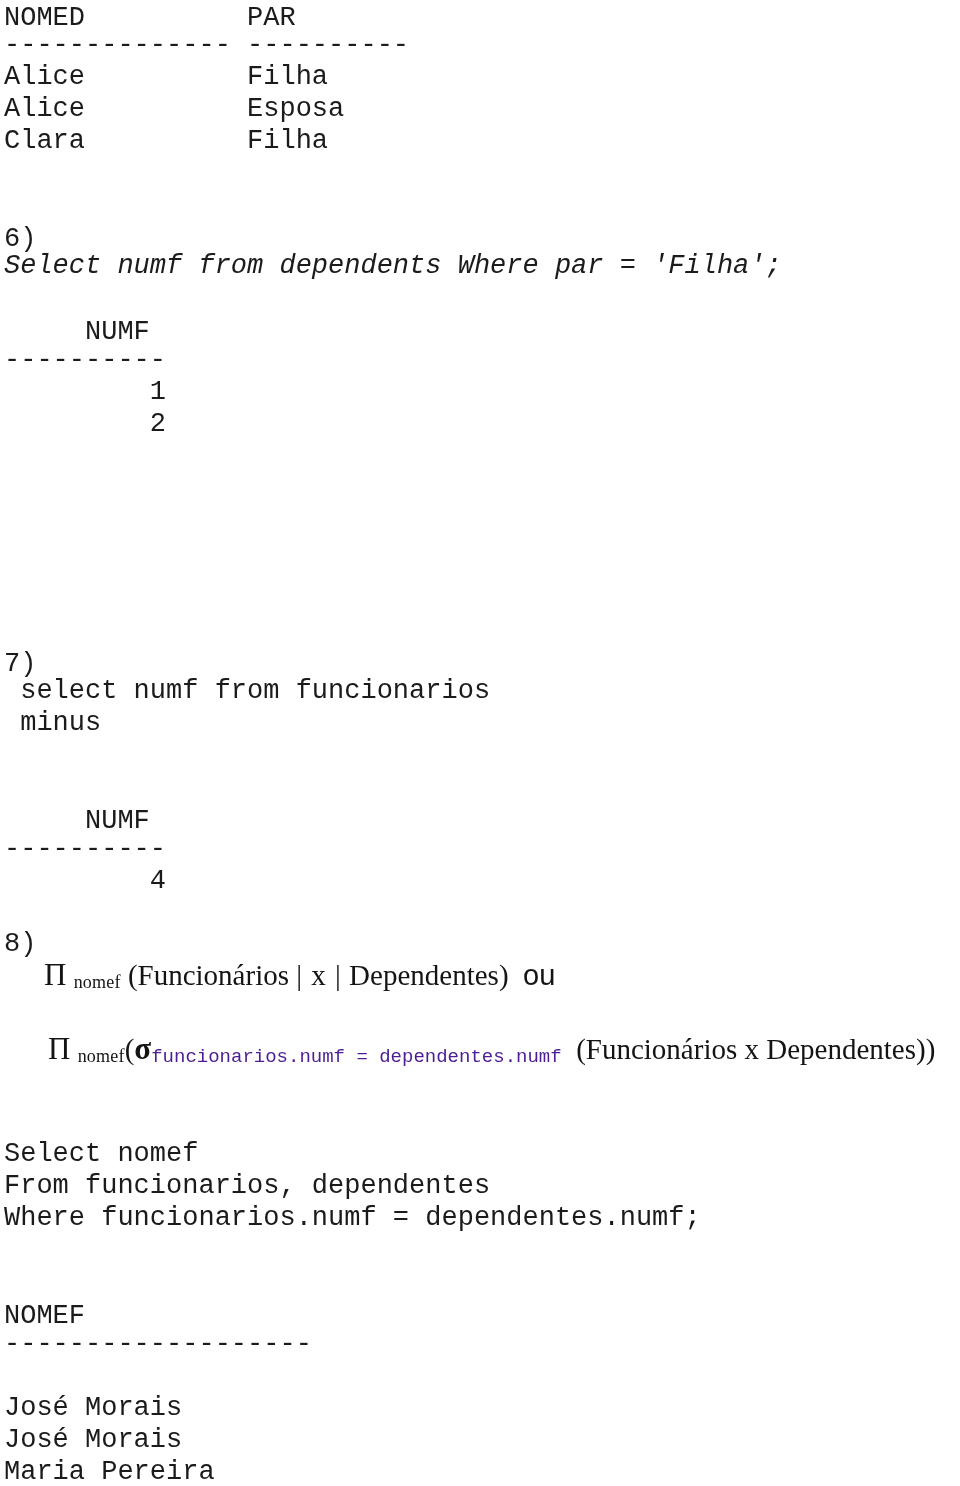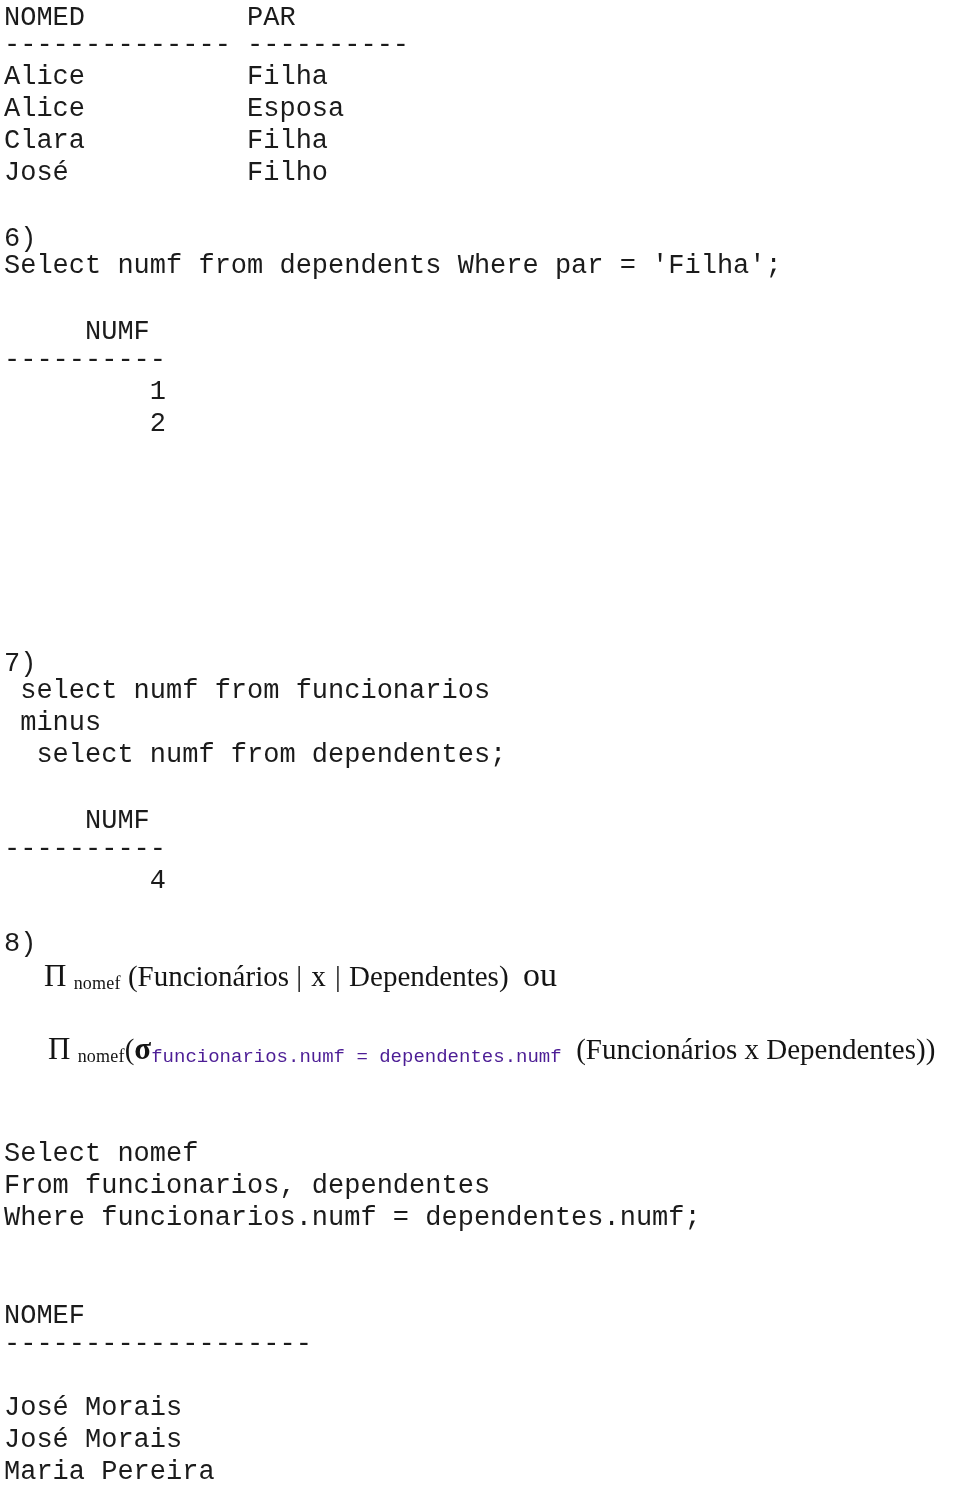--- a/index.html
+++ b/index.html
@@ -78,53 +78,51 @@
     font-size: 19px;
     vertical-align: -0.16em;
     color: #4c1d95;
     letter-spacing: 0px;
   }
   .formula .rel {
     font-family: "Liberation Serif", "DejaVu Serif", serif;
     font-size: 29px;
   }
   .formula .ou {
-    font-family: Liberation Serif, serif;
-    font-size: 34px;
+    font-family: Liberation Sans, sans-serif;
+    font-size: 29px;
   }
   .formula .joinsym {
     font-family: "Liberation Serif", "DejaVu Serif", serif;
     font-size: 29px;
     letter-spacing: 1px;
   }
 </style>
 </head>
 <body>
 
 <div class="page">
 
   <div class="blk mono" style="top:2px;">NOMED          PAR</div>
   <div class="blk mono" style="top:29px;">-------------- ----------</div>
   <div class="blk mono" style="top:93px;">Alice          Esposa</div>
   <div class="blk mono" style="top:61px;">Alice          Filha</div>
   <div class="blk mono" style="top:125px;">Clara          Filha</div>
-  <div class="blk mono" style="top:157px;">José           Filho</div>
 
   <div class="blk secnum" style="top:223px;">6)</div>
-  <div class="blk mono" style="top:250px;">Select numf from dependents Where par = 'Filha';</div>
+  <div class="blk mono" style="top:250px;font-style:italic;">Select numf from dependents Where par = 'Filha';</div>
 
   <div class="blk mono" style="top:316px;">     NUMF</div>
   <div class="blk mono" style="top:344px;">----------</div>
   <div class="blk mono" style="top:376px;">         1</div>
   <div class="blk mono" style="top:408px;">         2</div>
 
   <div class="blk secnum" style="top:648px;">7)</div>
   <div class="blk mono" style="top:675px;"> select numf from funcionarios</div>
   <div class="blk mono" style="top:707px;text-align:center;"> minus</div>
-  <div class="blk mono" style="top:739px;">  select numf from dependentes;</div>
 
   <div class="blk mono" style="top:805px;">     NUMF</div>
   <div class="blk mono" style="top:833px;">----------</div>
   <div class="blk mono" style="top:865px;">         4</div>
 
   <div class="blk secnum" style="top:928px;">8)</div>
 
   <div class="formula" style="left:44px; top:958px;">
     <span class="pi">Π</span><span>&nbsp;</span><span class="sub-serif">nomef</span><span>&nbsp;</span><span class="rel">(</span><span class="rel">Funcionários</span><span>&nbsp;</span><span class="joinsym">| x |</span><span>&nbsp;</span><span class="rel">Dependentes</span><span class="rel">)</span><span>&nbsp;&nbsp;</span><span class="ou">ou</span>
   </div>

